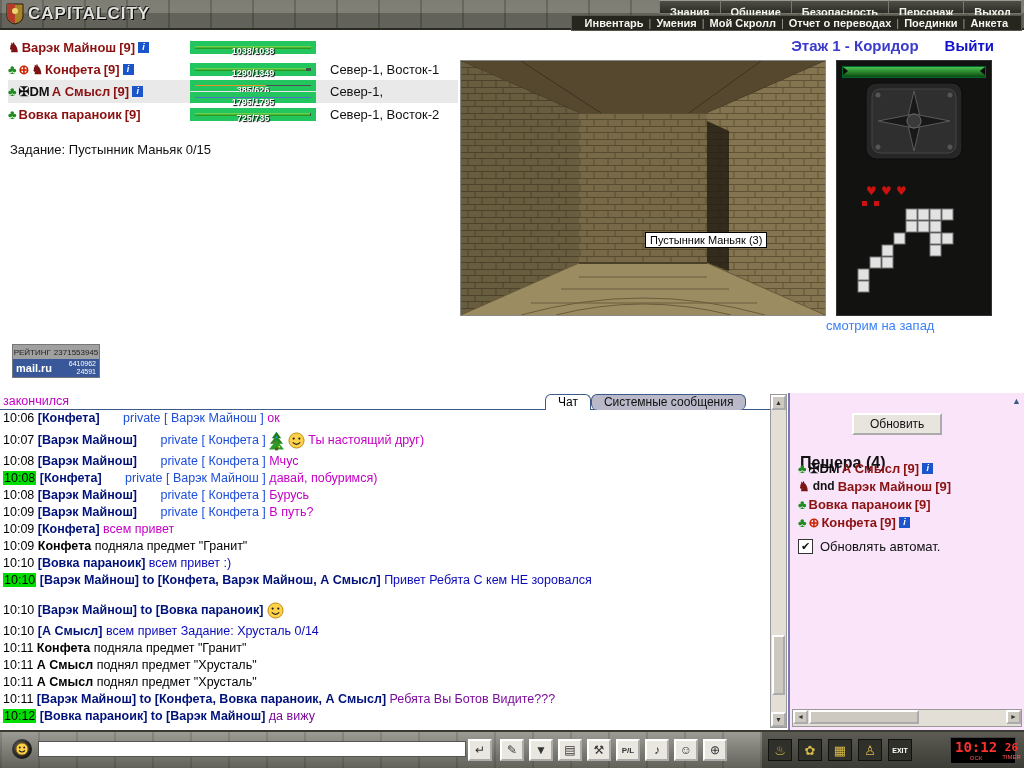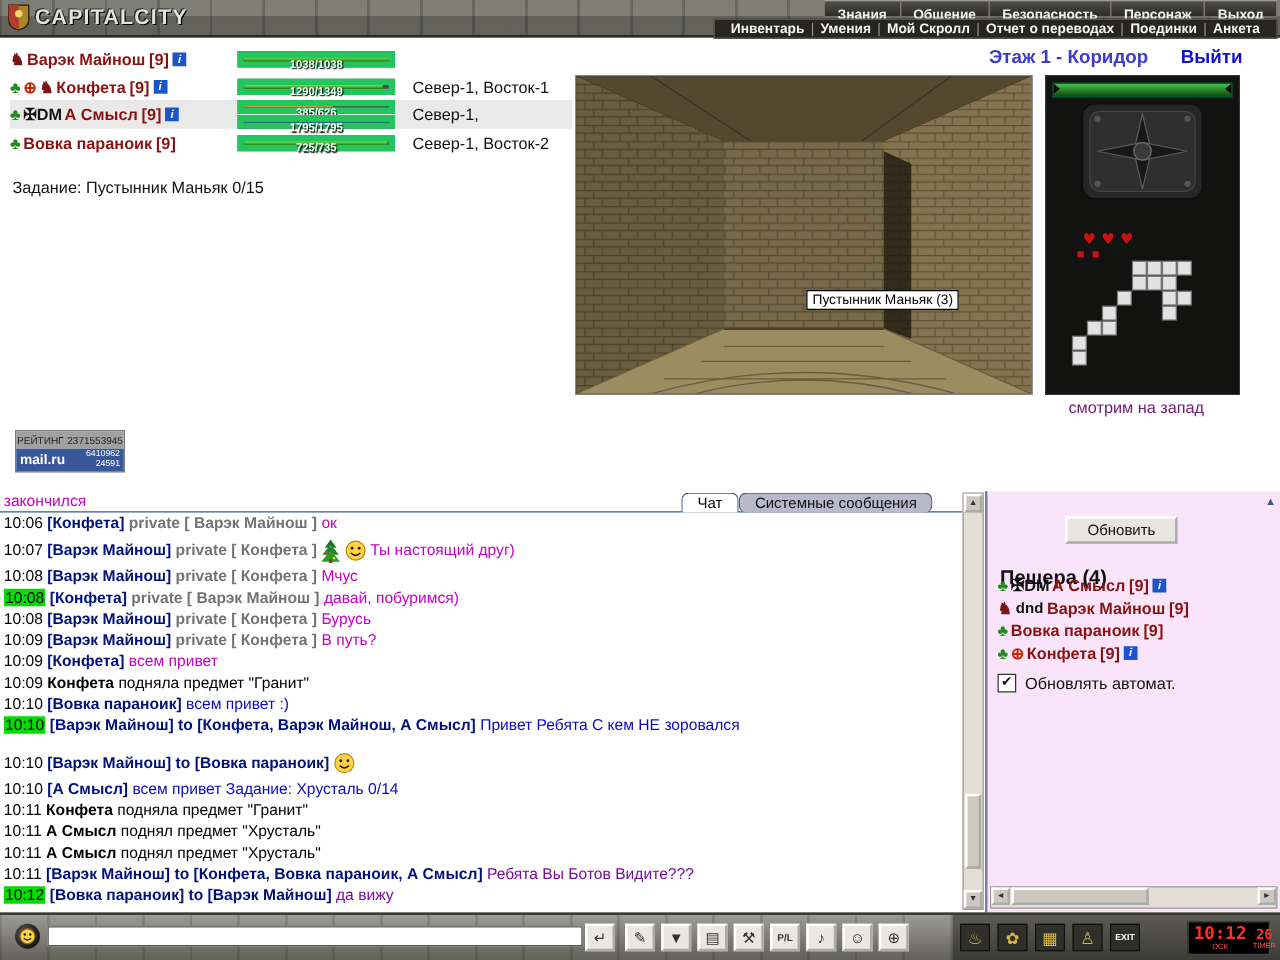--- a/index.html
+++ b/index.html
@@ -66,38 +66,38 @@
   #minimap{position:absolute;left:836px;top:60px;width:156px;height:256px;background:#121210;
     border:1px solid #333;box-sizing:border-box;}
   #mm-bar{position:absolute;left:5px;top:5px;right:5px;height:10px;
     background:linear-gradient(#49c24d,#0c4a10);border:1px solid #063;}
   #mm-bar:before,#mm-bar:after{content:"";position:absolute;top:0;width:0;height:0;
     border-top:4px solid transparent;border-bottom:4px solid transparent;}
   #mm-bar:before{left:0;border-left:5px solid #0a0a0a;}
   #mm-bar:after{right:0;border-right:5px solid #0a0a0a;}
   #mm-compass{position:absolute;left:27px;top:20px;}
   #mm-map{position:absolute;left:3px;top:104px;}
-  #mm-caption{position:absolute;left:826px;top:318px;width:166px;text-align:center;font-size:13px;color:#701a75;}
+  #mm-caption{position:absolute;left:826px;top:318px;width:166px;text-align:left;font-size:13px;color:#3b82f6;}
   
   #rating{position:absolute;left:12px;top:344px;width:88px;height:34px;border:1px solid #777;box-sizing:border-box;}
   .rating-top{height:14px;background:#a0a0a0;color:#222;font-size:8px;display:flex;align-items:center;justify-content:center;gap:3px;white-space:nowrap;overflow:hidden;}
   .rating-bottom{height:18px;background:#39589a;display:flex;align-items:center;padding:0 3px;}
   .rating-brand{color:#fff;font-weight:bold;font-size:11px;}
   .rating-nums{margin-left:auto;display:flex;flex-direction:column;font-size:7px;line-height:8px;color:#fff;text-align:right;}
   
   #chat-wrap{position:absolute;left:0;top:393px;width:788px;height:337px;background:#fff;overflow:hidden;}
   #chat-messages{position:absolute;left:3px;top:0;width:764px;overflow:hidden;height:337px;}
   .chat-line{font-size:12.5px;height:17px;line-height:17px;white-space:nowrap;overflow:hidden;}
   .chat-line.tall{height:26px;line-height:26px;}
   .chat-line:nth-child(12){margin-top:8px;}
   .chat-icon svg{vertical-align:middle;}
   .sg-t{color:#000;}
   .sg-th{background:#00dd00;color:#000;padding:0 1px;}
   .sg-n{color:#00127a;font-weight:bold;}
-  .sg-pm{color:#737373;font-weight:bold;}
+  .sg-pm{color:#1d4ed8;font-weight:normal;margin-left:20px;}
   .sg-m{color:#c400c4;}
   .sg-b{color:#0b0bbb;}
   .sg-p{color:#7a0b9a;}
   .sg-k{color:#000;}
   .sg-kb{color:#000;font-weight:bold;}
   #chat-topline{position:absolute;left:0;top:16px;width:770px;height:1px;background:#3a5a8a;}
   #chat-tabs{position:absolute;left:545px;top:1px;height:16px;display:flex;align-items:flex-end;z-index:3;}
   .tab{font-size:12px;padding:0 12px;height:15px;line-height:15px;border:1px solid #3a5a8a;border-bottom:none;
     border-radius:6px 6px 0 0;cursor:pointer;white-space:nowrap;}
   .tab.active{background:#fff;color:#000;}

